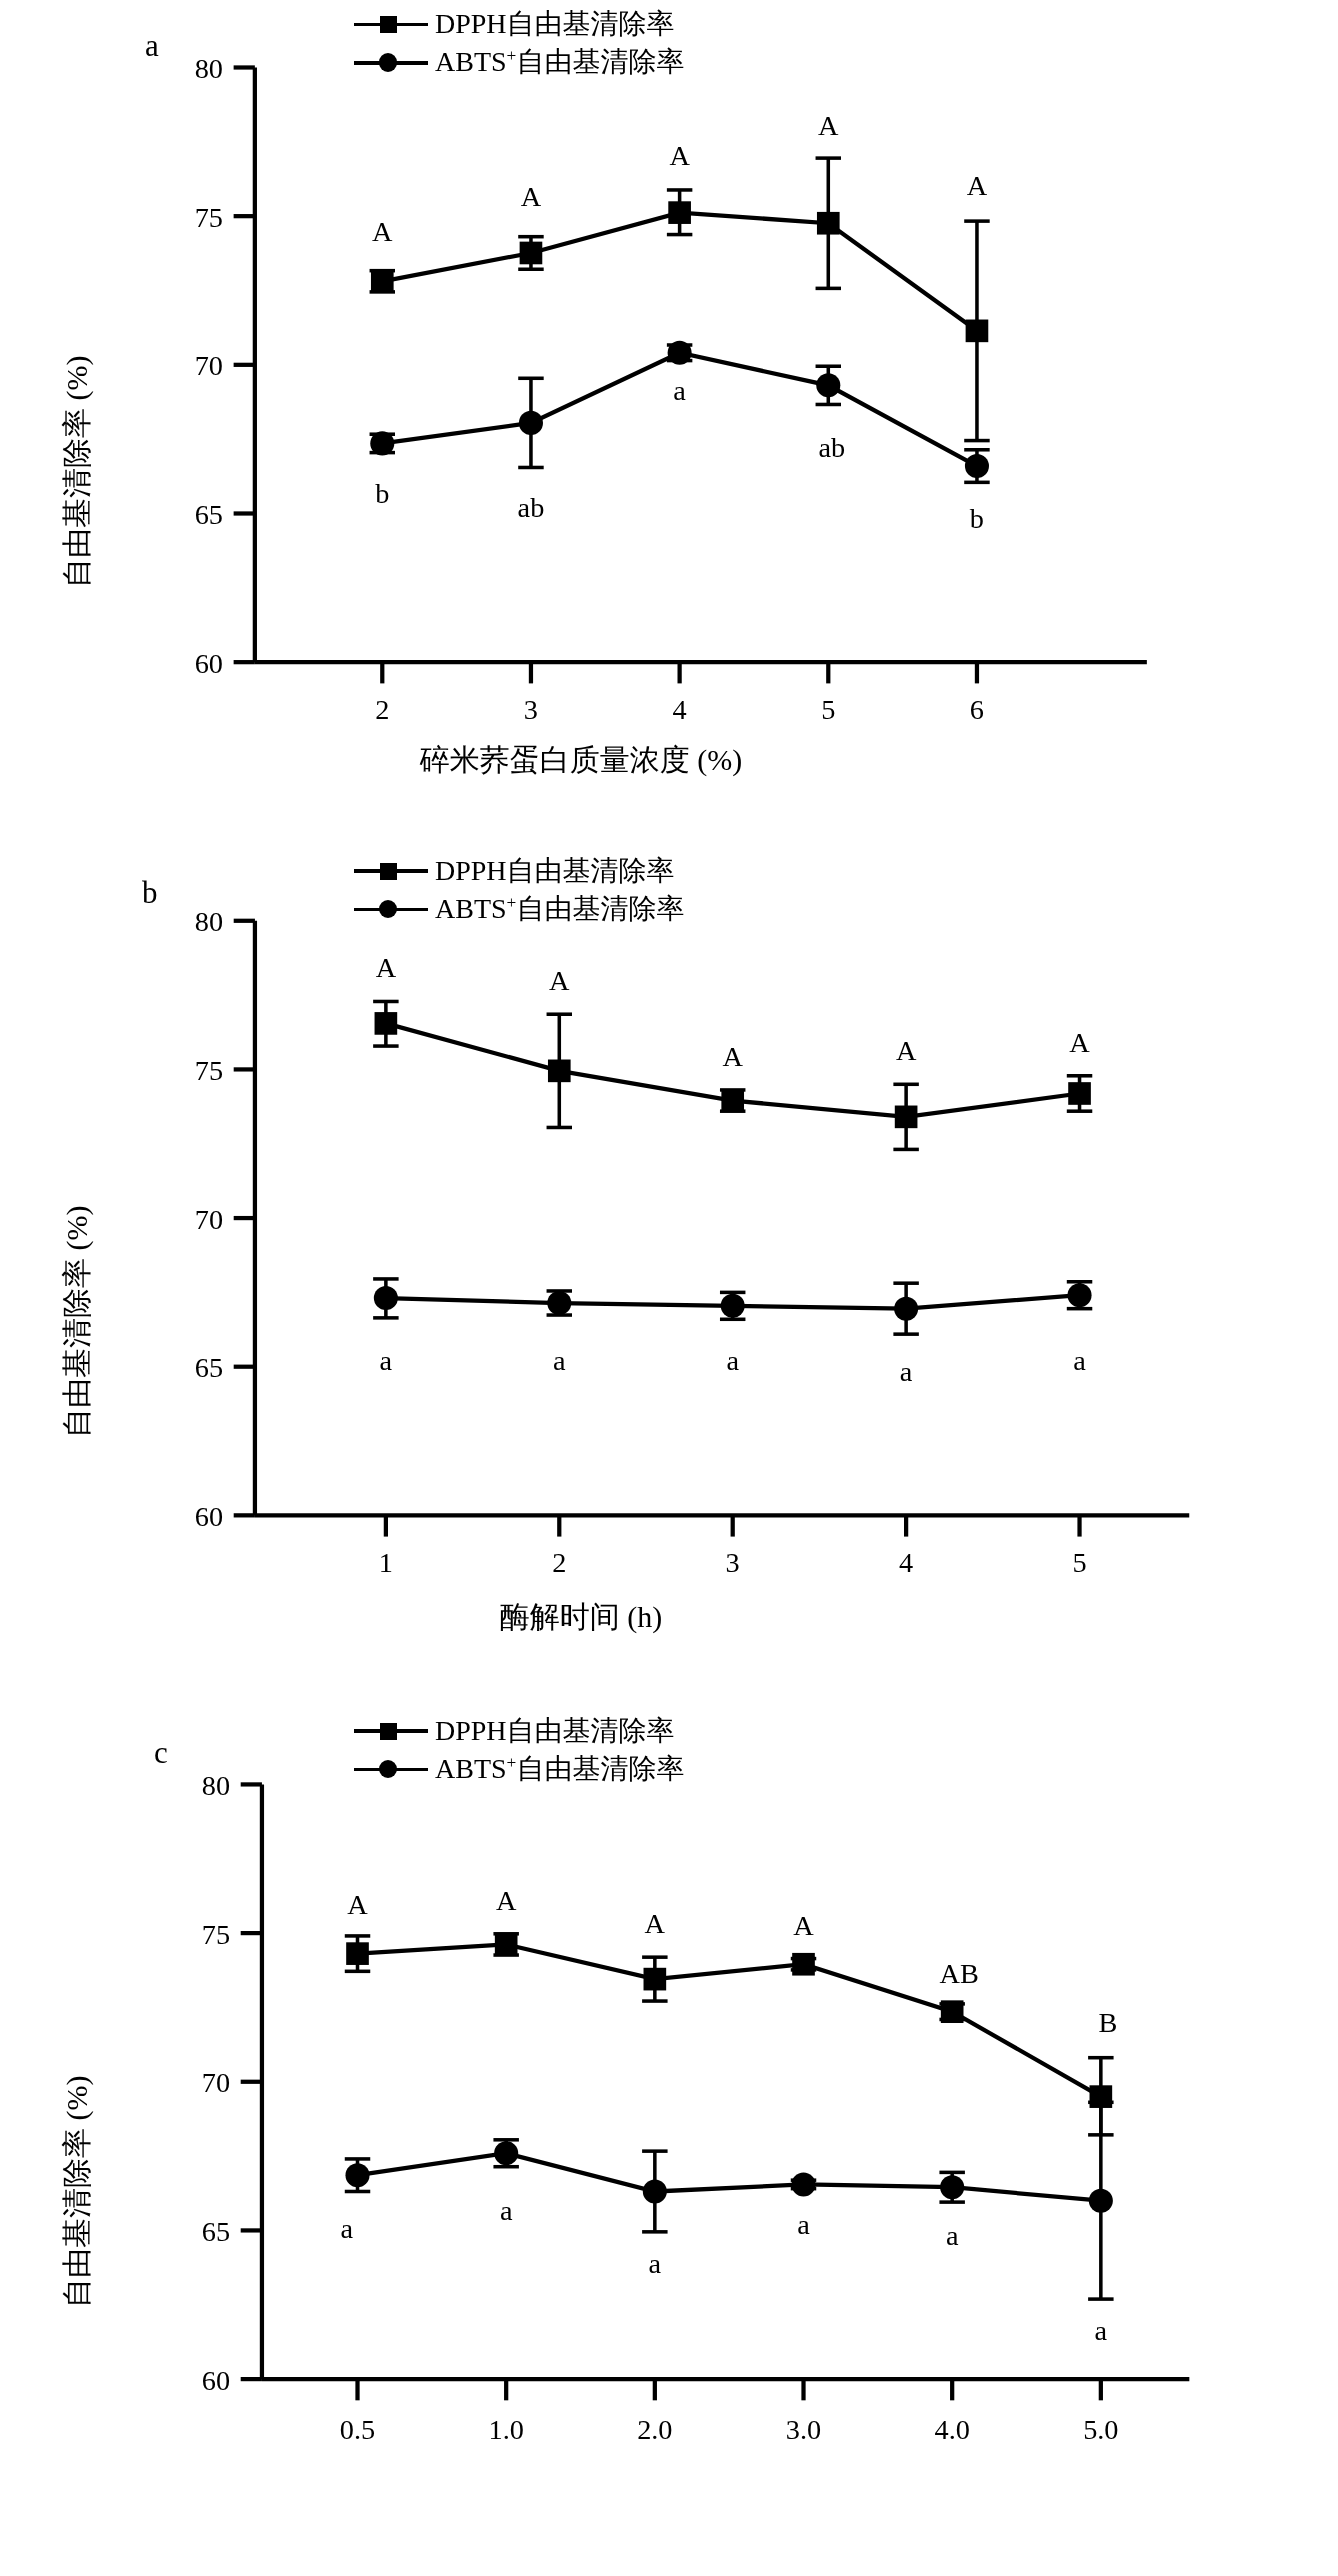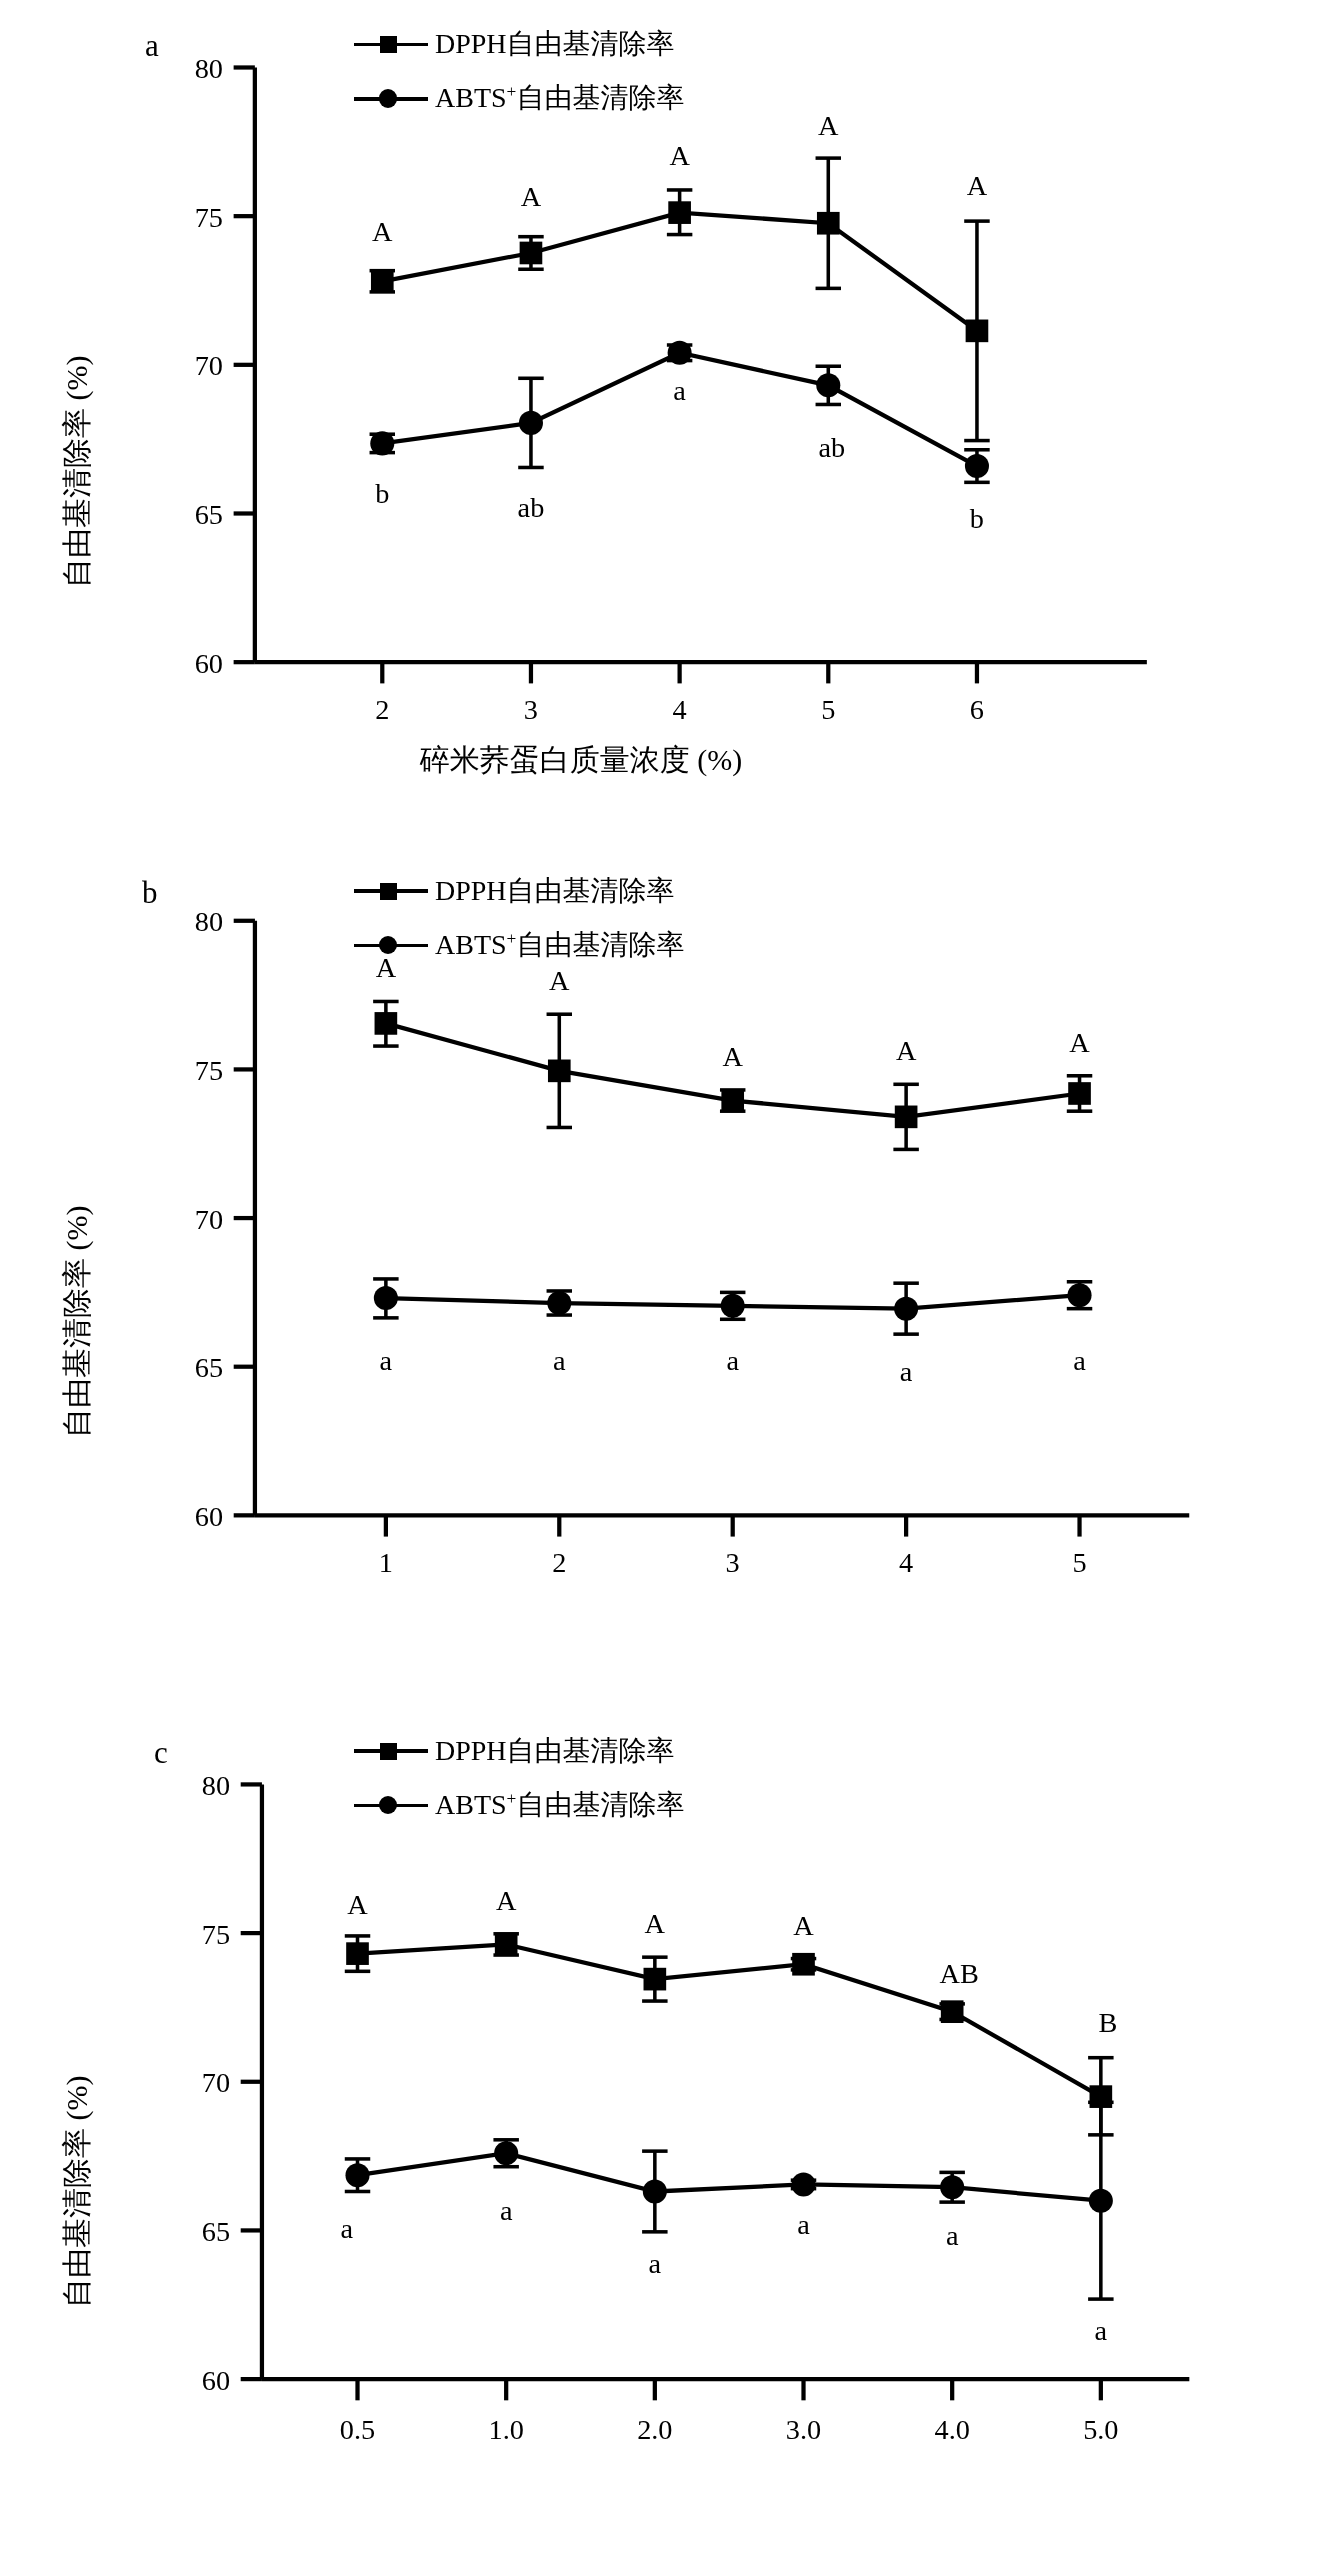--- a/index.html
+++ b/index.html
@@ -34,21 +34,20 @@
   .legend {
     position: absolute;
     font-size: 28px;
     line-height: 1.22;
   }
   .legend-row {
     display: flex;
     align-items: center;
     white-space: nowrap;
     margin-bottom: 4.2px;
-    margin-top: 20px;
   }
   .legend-marker-wrap {
     width: 74px;
     height: 21px;
     position: relative;
     margin-right: 7px;
     flex: 0 0 auto;
   }
   .legend-line {
     position: absolute;
@@ -242,20 +241,21 @@
       <span class="legend-marker-wrap">
         <span class="legend-line"></span>
           <span class="legend-ci"></span>
       </span>
       <span class="legend-text"><span>ABTS</span><sup>+</sup><span>自由基清除率</span></span>
     </div>
   </div>
 
   <div class="axis-title-y" style="left:57px; top:588px;">自由基清除率 (%)</div>
 
+  <div class="axis-title-x" style="left:312px; top:747px; width:538px;">酶解时间 (h)</div>
 
   <svg class="plot-svg" style="left:0; top:0;" width="1338" height="860" viewBox="0 0 1890 1215">
     <line x1="360" y1="100" x2="360" y2="940" stroke="#000" stroke-width="6"></line>
     <line x1="360" y1="940" x2="1680" y2="940" stroke="#000" stroke-width="6"></line>
 
     <line x1="330" y1="100" x2="360" y2="100" stroke="#000" stroke-width="6"></line>
     <line x1="330" y1="310" x2="360" y2="310" stroke="#000" stroke-width="6"></line>
     <line x1="330" y1="520" x2="360" y2="520" stroke="#000" stroke-width="6"></line>
     <line x1="330" y1="730" x2="360" y2="730" stroke="#000" stroke-width="6"></line>
     <line x1="330" y1="940" x2="360" y2="940" stroke="#000" stroke-width="6"></line>

